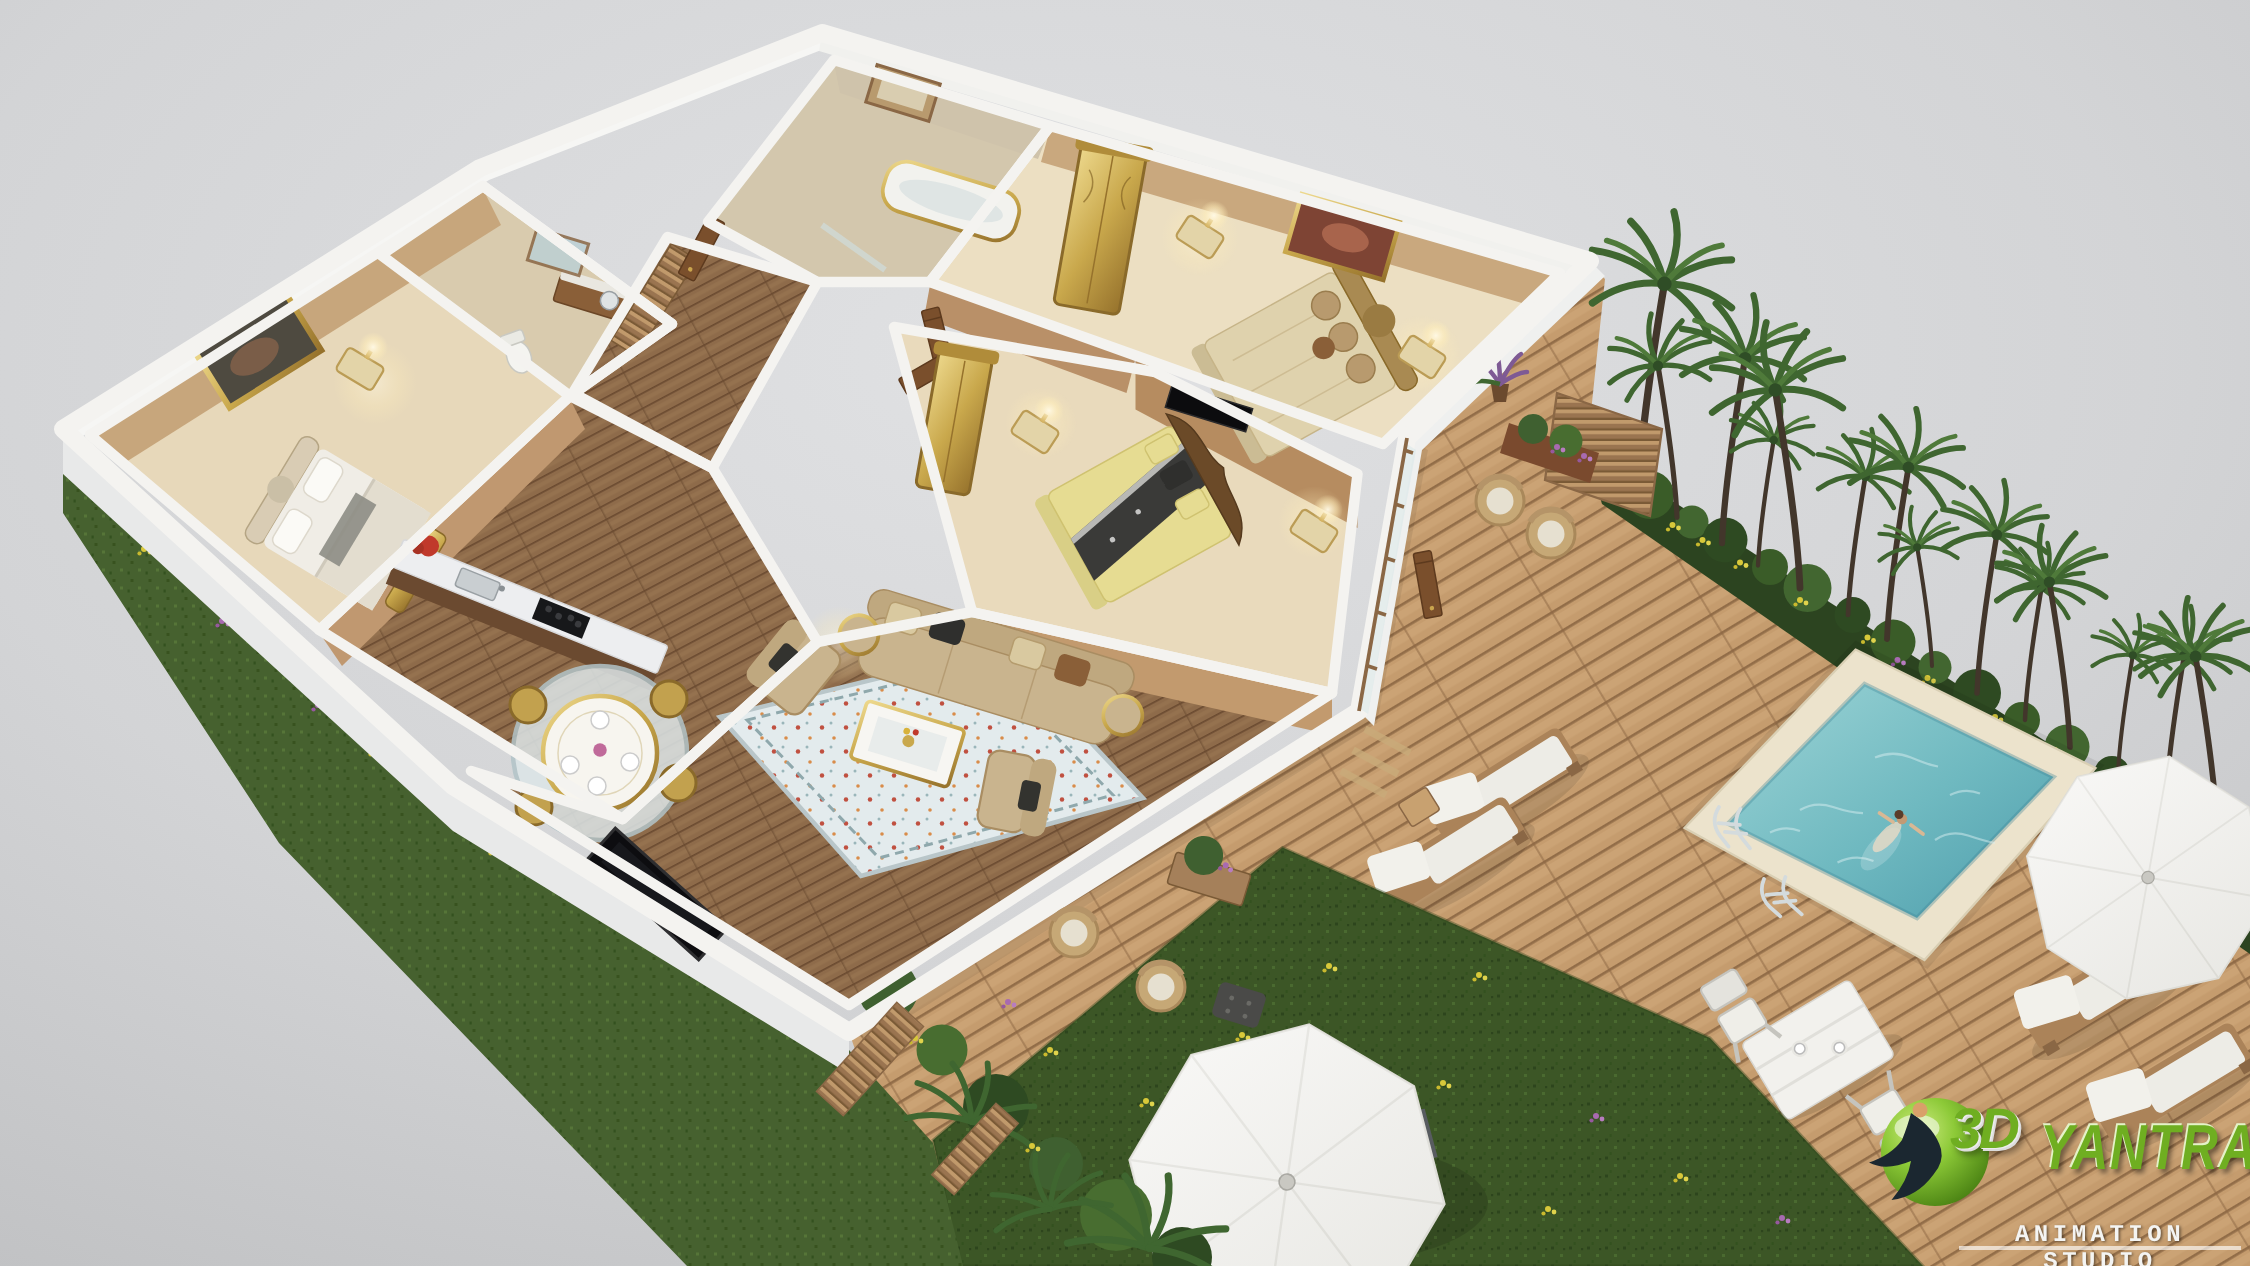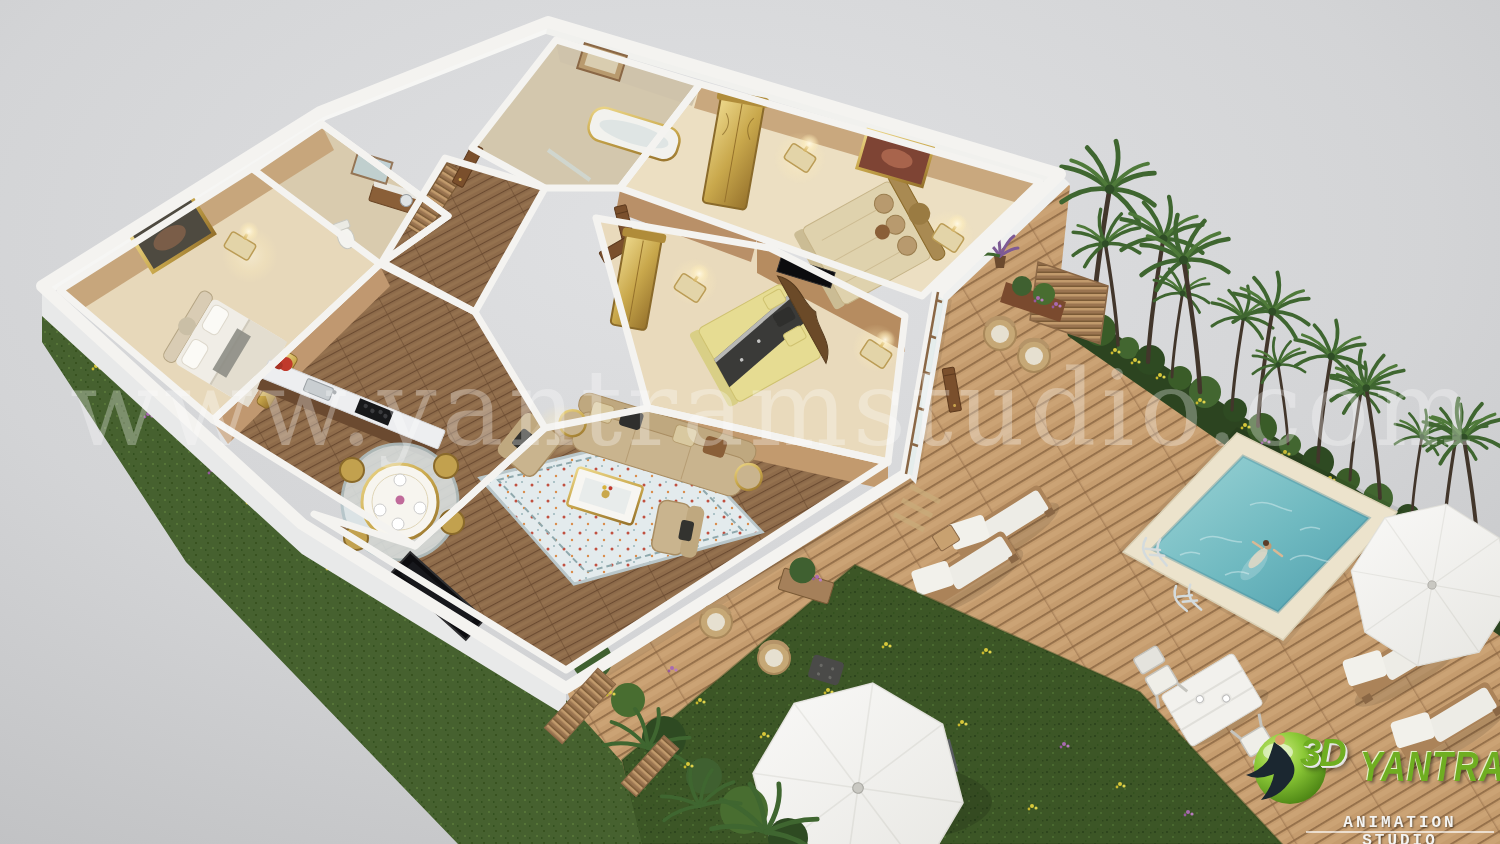--- a/index.html
+++ b/index.html
@@ -647,21 +647,20 @@
         <circle cx="-8" cy="-14" r="13" fill="#3f6030"></circle>
         <use href="#fP" x="8" y="-12"></use>
       </g>
     </g>
   </g>
 </g>
 
 <rect width="1500" height="844" fill="url(#gVig)" opacity="0"></rect>
 </svg>
 
-<div class="watermark">www.yantramstudio.com</div>
 
 <div class="logo">
   <svg class="logo-sphere" viewBox="0 0 92 92">
     <circle cx="46" cy="46" r="36" fill="url(#gSphere)"></circle>
     <ellipse cx="34" cy="30" rx="15" ry="9" fill="#ffffff" opacity="0.55"></ellipse>
     <path d="M30,20 q16,10 20,24 q2,9 -5,17 q-11,15 -28,17 q11,-13 13,-26 q-17,7 -28,1 q15,-5 22,-15 q4,-10 6,-18" fill="#1b2730"></path>
     <circle cx="36" cy="18" r="5" fill="#d9a06a"></circle>
   </svg>
   <div class="logo-3d">3D</div>
   <div class="logo-name">YANTRAM</div>

